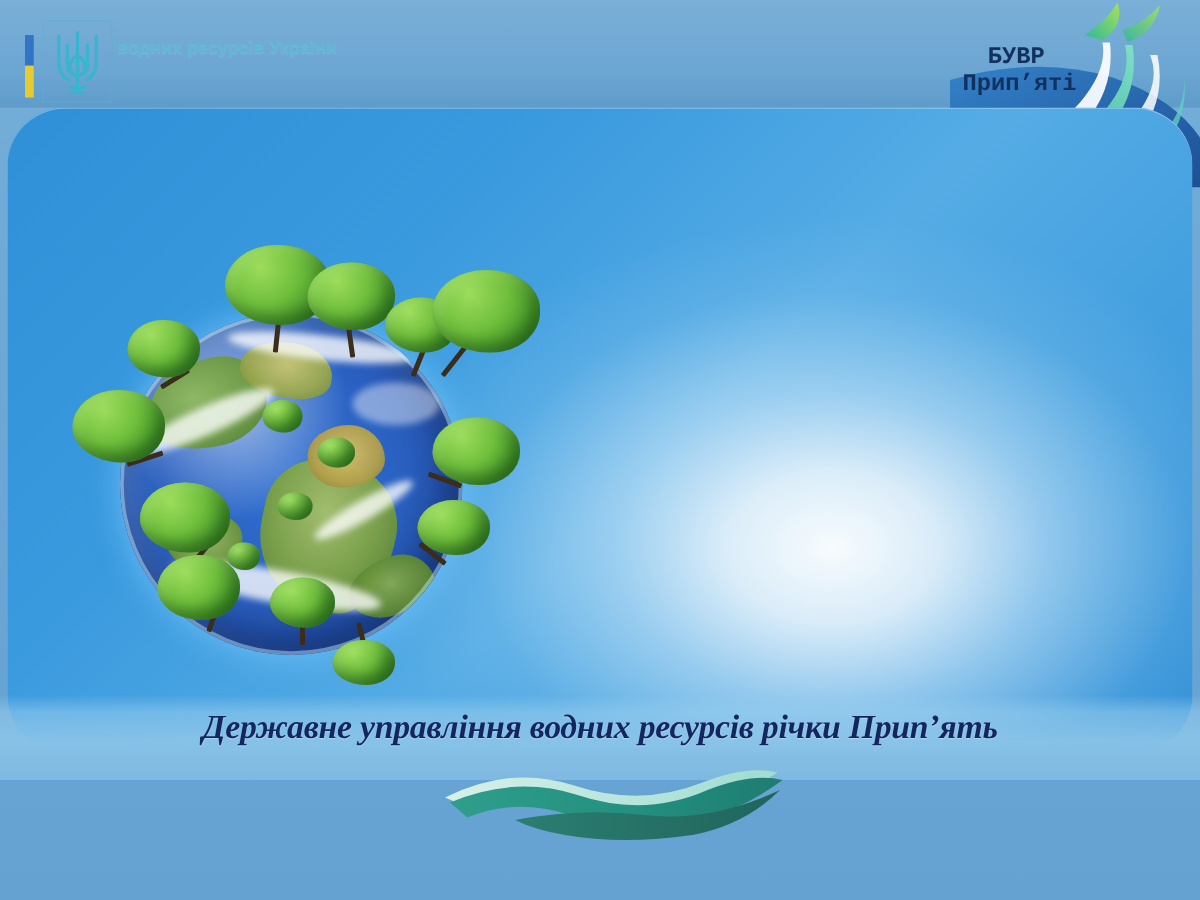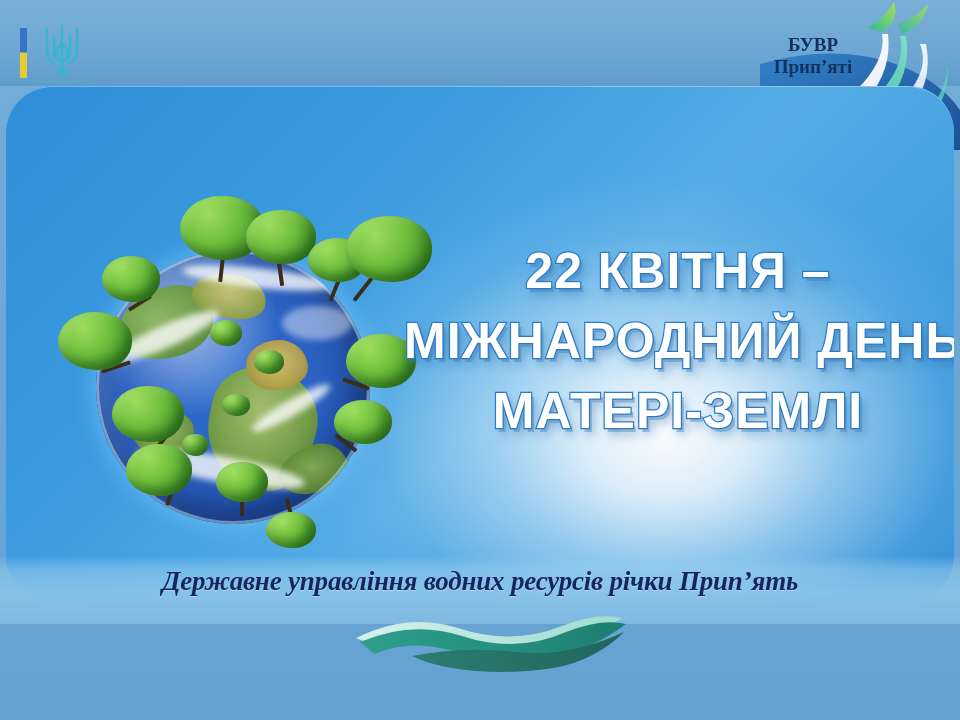--- a/index.html
+++ b/index.html
@@ -72,21 +72,21 @@
   .buvr-logo {
     position: absolute;
     right: 0; top: 0;
     width: 200px; height: 150px;
   }
   .buvr-title {
     position: absolute;
     left: 10px; top: 34px;
     width: 86px;
     color: #13315f;
-    font-family: Liberation Serif, serif;
+    font-family: Liberation Mono, monospace;
     font-size: 19px;
     font-weight: 700;
     line-height: 22px;
     text-align: center;
   }
   .buvr-title span { display: block; white-space: nowrap; }
   .ukraine-now {
     position: absolute;
     left: 12px; top: 102px;
     width: 80px; height: 34px;
@@ -288,20 +288,21 @@
           <path d="M9 9 L9 30 Q9 40 17 44"></path>
           <path d="M39 9 L39 30 Q39 40 31 44"></path>
           <path d="M16 16 L16 32 Q16 38 21 40"></path>
           <path d="M32 16 L32 32 Q32 38 27 40"></path>
           <path d="M24 24 Q18 28 18 34 Q18 39 24 41 Q30 39 30 34 Q30 28 24 24 Z"></path>
           <path d="M18 50 L30 50"></path>
           <path d="M20 54 L28 54"></path>
         </g>
       </svg>
       <div class="agency-text">
+        <span>водних ресурсів України</span>
       </div>
     </div>
 
     <div class="buvr-logo">
       <svg viewBox="0 0 200 150" width="200" height="150">
         <defs>
           <linearGradient id="bgw" x1="0" y1="0" x2="1" y2="1">
             <stop offset="0" stop-color="#2f7fc8"></stop>
             <stop offset="1" stop-color="#17478f"></stop>
           </linearGradient>
@@ -412,25 +413,20 @@
         <div class="crown" style="left:0px; top:0px; width:30px; height:24px;"></div>
       </div>
       <div class="tree" style="left:164px; top:200px; width:30px; height:28px;">
         <div class="crown" style="left:0px; top:0px; width:28px; height:22px;"></div>
       </div>
       <div class="tree" style="left:124px; top:240px; width:28px; height:26px;">
         <div class="crown" style="left:0px; top:0px; width:26px; height:22px;"></div>
       </div>
     </div>
 
-    <div class="title">
-      <span class="ln ln1">22 КВІТНЯ –</span>
-      <span class="ln ln2">МІЖНАРОДНИЙ ДЕНЬ</span>
-      <span class="ln ln3">МАТЕРІ-ЗЕМЛІ</span>
-    </div>
   </div>
 
   <div class="subtitle-band"></div>
   <div class="subtitle">Державне управління водних ресурсів річки Прип’ять</div>
 
   <svg class="wave-deco" viewBox="0 0 300 70">
     <defs>
       <linearGradient id="wvLight" x1="0" y1="0" x2="1" y2="0">
         <stop offset="0" stop-color="#d7f0ea"></stop>
         <stop offset="45" stop-color="#9fdcd0"></stop>

